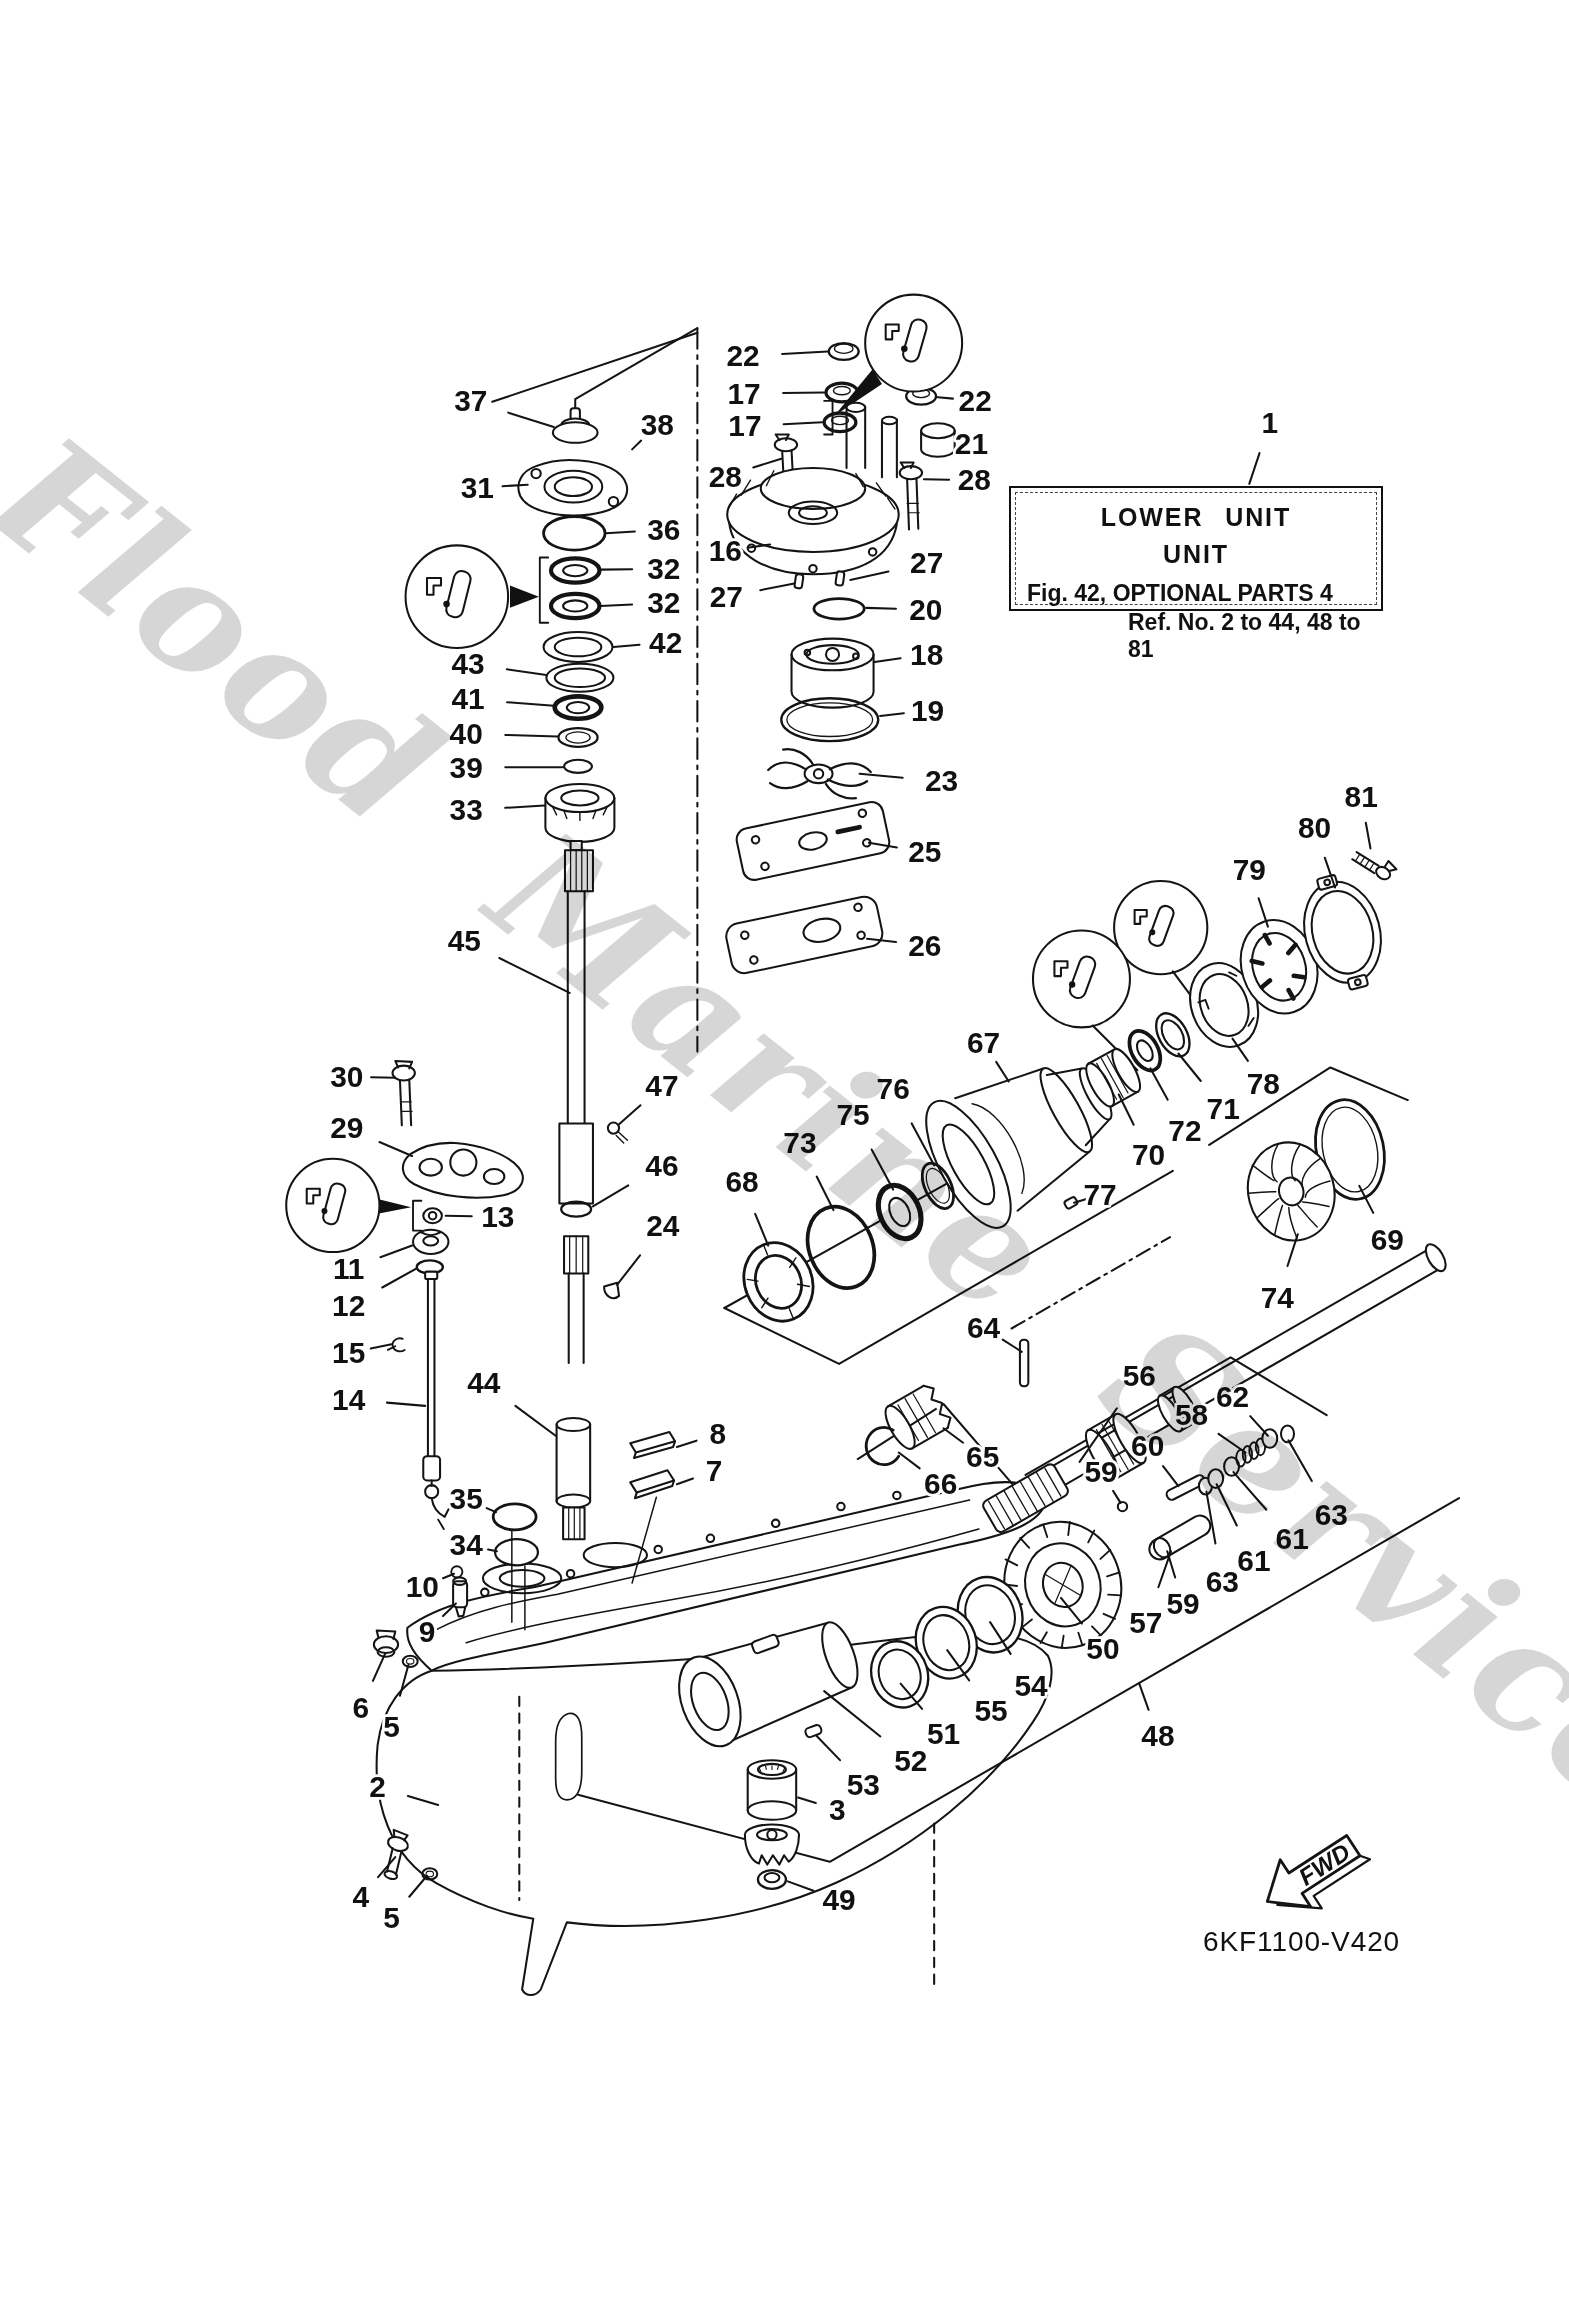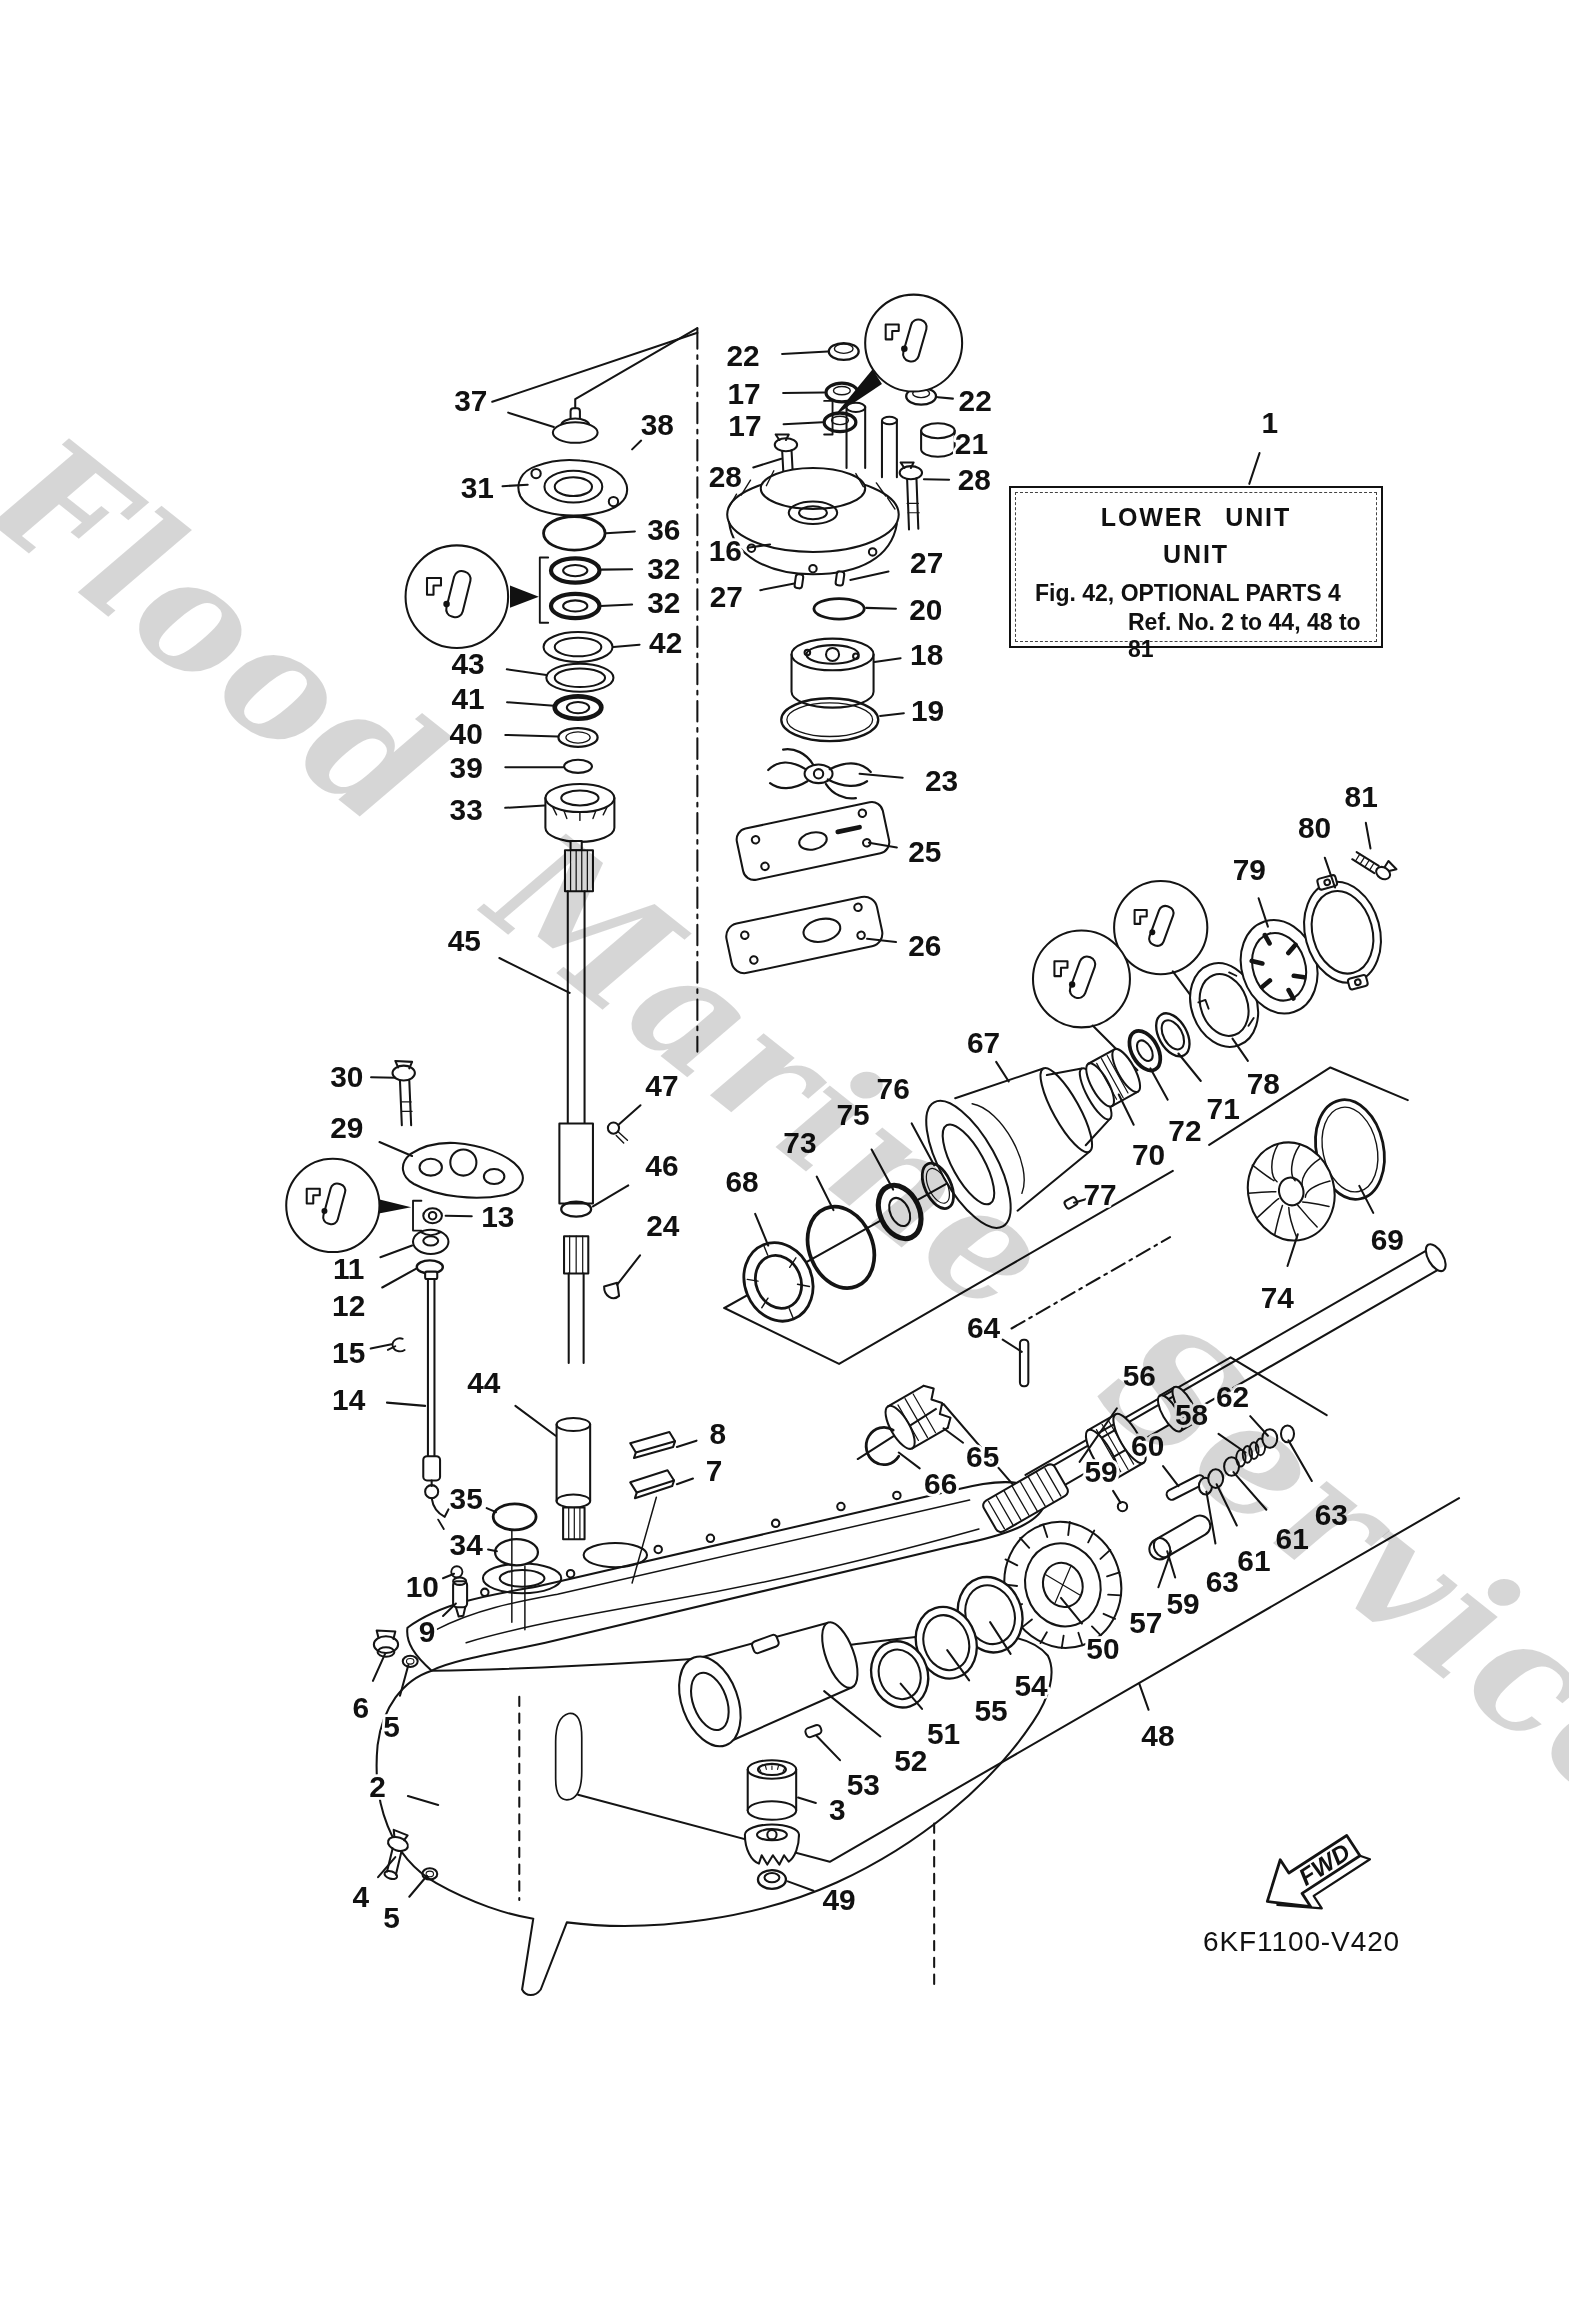--- a/index.html
+++ b/index.html
@@ -6,26 +6,26 @@
   #page{position:relative;width:1570px;height:2313px;background:#fff;overflow:hidden;
         font-family:"Liberation Sans",sans-serif;color:#111;}
   svg{position:absolute;left:0;top:0;}
   #art{stroke:#141414;fill:none;stroke-width:2.2;stroke-linecap:round;stroke-linejoin:round;}
   #part-labels text{font:bold 32px "Liberation Sans",sans-serif;fill:#111;text-anchor:middle;
         paint-order:stroke;stroke:#fff;stroke-width:6px;}
   #part-labels line{stroke:#141414;stroke-width:2.2;}
   .overlay{position:absolute;}
   #page-title{left:1005px;top:287px;width:488px;text-align:center;
         font:italic bold 44px "Liberation Sans",sans-serif;letter-spacing:0.9px;white-space:nowrap;}
-  #info-box{left:1009px;top:486px;width:374px;height:162px;border:2.3px solid #111;box-sizing:border-box;}
+  #info-box{left:1009px;top:486px;width:374px;height:125px;border:2.3px solid #111;box-sizing:border-box;}
   #info-box .inner{position:absolute;left:3.7px;top:3.7px;right:3.7px;bottom:3.7px;border:1.4px dashed #444;}
   #info-box .txt{position:absolute;left:0;top:0;width:100%;height:100%;}
   .ib-line1{display:block;text-align:center;margin-top:15px;font:bold 25px "Liberation Sans",sans-serif;word-spacing:13px;letter-spacing:1.9px;}
   .ib-line2{display:block;text-align:center;margin-top:7.5px;font:bold 25px "Liberation Sans",sans-serif;letter-spacing:1.9px;}
-  .ib-line3{display:block;margin-top:11.2px;padding-left:24px;font:bold 23px "Liberation Sans",sans-serif;}
+  .ib-line3{display:block;margin-top:11.2px;padding-left:16px;font:bold 23px "Liberation Sans",sans-serif;}
   .ib-line4{display:block;margin-top:1.9px;padding-left:117px;font:bold 23px "Liberation Sans",sans-serif;}
   #drawing-code{left:1203px;top:1926px;width:244px;text-align:left;
         font:28px "Liberation Sans",sans-serif;letter-spacing:0.9px;}
   #watermark{left:75px;top:401px;transform:rotate(38.5deg);transform-origin:0 0;
         font:italic bold 158px "DejaVu Serif",serif;letter-spacing:3.7px;word-spacing:65px;
         color:rgba(0,0,0,0.16);white-space:nowrap;pointer-events:none;}
 </style>
 </head>
 <body>
 

